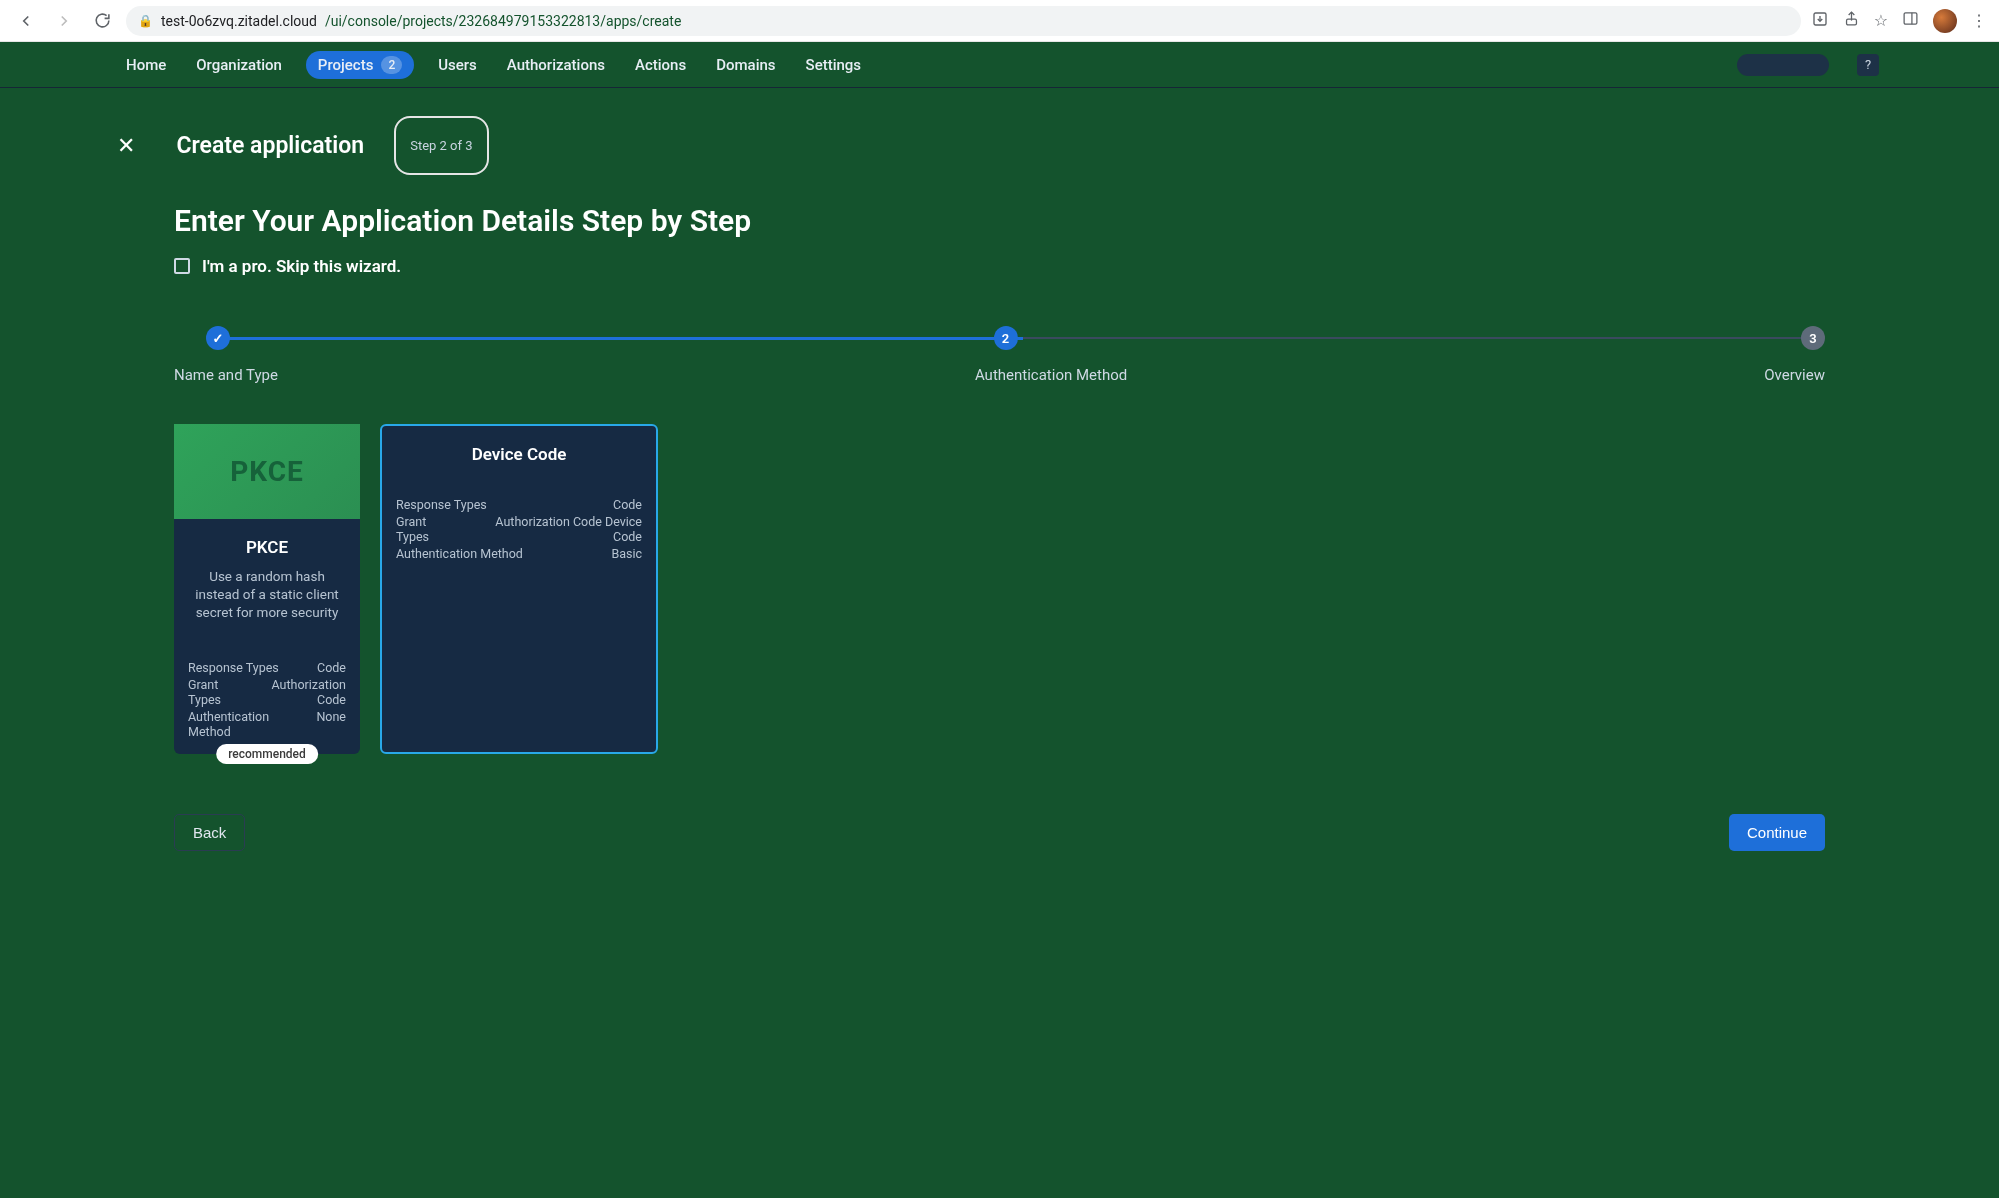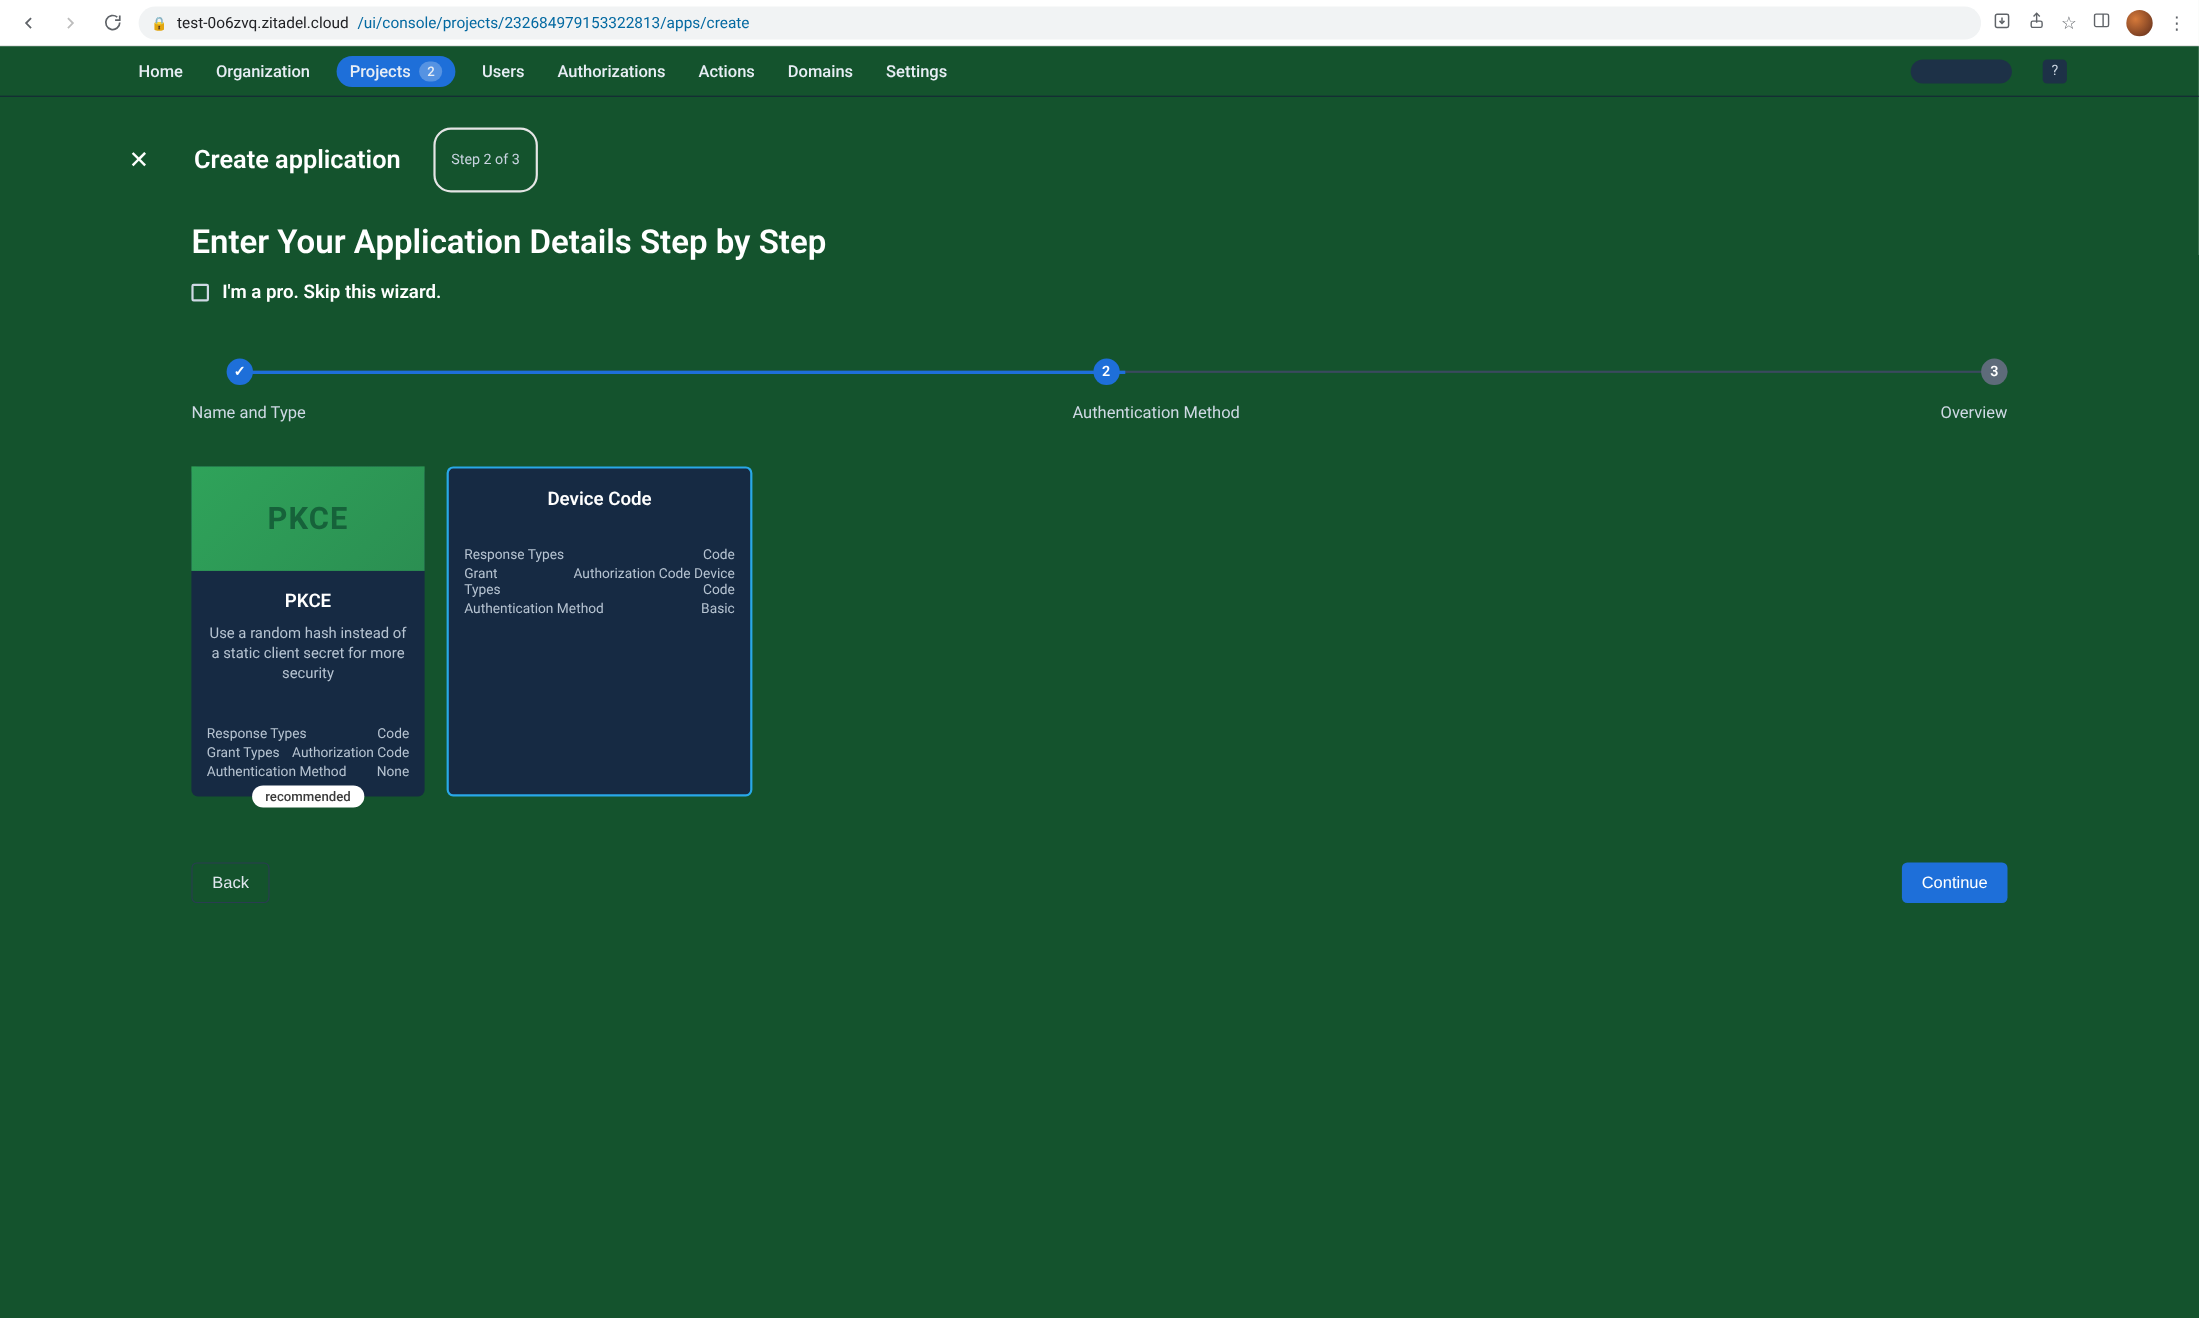--- a/index.html
+++ b/index.html
@@ -5,21 +5,21 @@
   * { box-sizing: border-box; margin: 0; padding: 0; }
   body { font-family: -apple-system, BlinkMacSystemFont, "Segoe UI", Roboto, "Helvetica Neue", Arial, sans-serif; background:#ffffff; }
 
   
   .browser-bar { height:42px; background:#ffffff; border-bottom:1px solid #e6e6e6; display:flex; align-items:center; padding:0 12px; gap:10px; }
   .nav-btn { width:28px; height:28px; display:flex; align-items:center; justify-content:center; color:#5f6368; cursor:pointer; border-radius:50%; }
   .nav-btn.disabled { color:#bdbdbd; }
   .url-bar { flex:1; height:30px; background:#f1f3f4; border-radius:15px; display:flex; align-items:center; padding:0 12px; gap:8px; color:#5f6368; font-size:14px; }
   .url-bar .lock { font-size:12px; }
   .url-text { color:#202124; }
-  .url-path { color:#0369a1; }
+  .url-path { color:#14532d; }
   .chrome-icons { display:flex; align-items:center; gap:14px; color:#5f6368; }
   .avatar { width:24px; height:24px; border-radius:50%; background:radial-gradient(circle at 35% 35%, #d67a3a, #5a2a1a); }
 
   
   .app { background:#14532d; min-height:calc(100vh - 42px); color:#e1e7ef; }
   .topnav { height:46px; display:flex; align-items:center; padding:0 120px; gap:18px; border-bottom:1px solid #162636; }
   .topnav a { color:#e8eef5; text-decoration:none; font-size:15px; padding:6px 6px; font-weight:500; }
   .topnav .pill { background:#1e6fd9; border-radius:16px; padding:5px 12px; display:flex; align-items:center; gap:8px;text-align:center; }
   .topnav .badge { background:rgba(255,255,255,0.25); border-radius:10px; padding:0 7px; font-size:12px; line-height:18px; }
   .topnav-spacer { flex:1; }
@@ -50,21 +50,21 @@
   .node-done { background:#1e6fd9; }
   .node-current { background:#1e6fd9; }
   .node-future { background:#5e6b7a; }
   .stepper-labels { display:flex; justify-content:space-between; margin:0 54px 40px; font-size:15px; color:#cfd9e4; }
   .stepper-labels span:first-child{ text-align:right; }
   .stepper-labels span:nth-child(2){ margin-left:60px; }
   .stepper-labels span:last-child{ text-align:right; }
 
   
   .cards { display:flex; gap:20px; margin-left:54px; }
-  .card { width:212px; background:#162a43; border-radius:6px; overflow:visible; display:flex; flex-direction:column; cursor:pointer; position:relative; }
+  .card { width:186px; background:#162a43; border-radius:6px; overflow:visible; display:flex; flex-direction:column; cursor:pointer; position:relative; }
   .card.selected { width:278px; border:2px solid #29a8e8; }
   .card-header { height:95px; display:flex; align-items:center; justify-content:center; font-weight:700; }
   .card.pkce .card-header { background:linear-gradient(135deg,#2fa35a,#2b8f52); color:#16623a; font-size:28px; letter-spacing:1px; }
   .card.device .card-header { background:linear-gradient(135deg,#2aa7e1,#1f8fd1); color:#ffffff; font-size:26px; letter-spacing:1px; }
   .card-body { padding:18px 14px 14px; display:flex; flex-direction:column; gap:10px; flex:1;}
   .card-name { text-align:center; color:#ffffff; font-size:17px; font-weight:600; }
   .card-desc { text-align:center; color:#b6c3d1; font-size:13.5px; line-height:1.35; min-height:60px;}
   .card-table { margin-top:22px; font-size:12.5px; color:#b6c3d1; }
   .card-row { display:flex; justify-content:space-between; gap:8px; padding:1px 0;}
   .card-row .val { text-align:right; }

